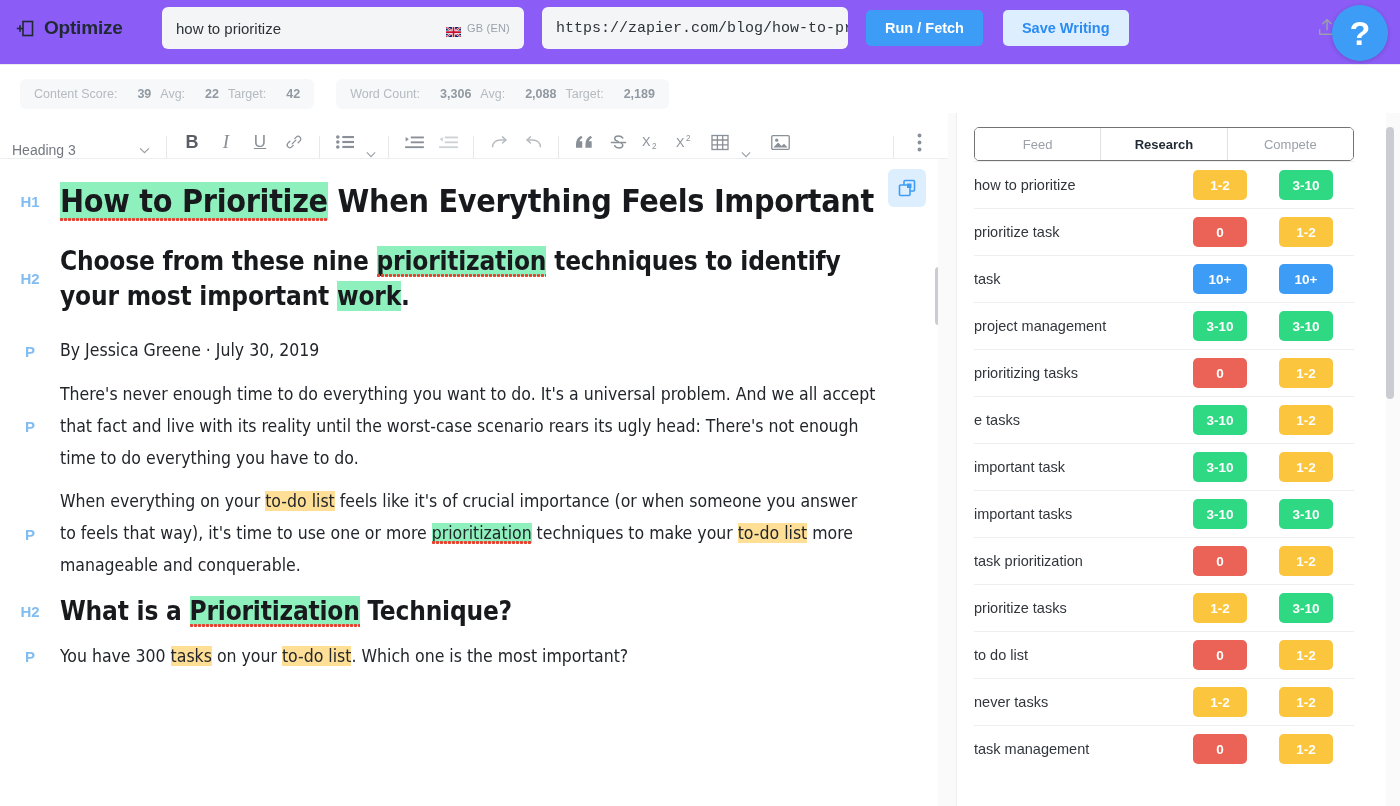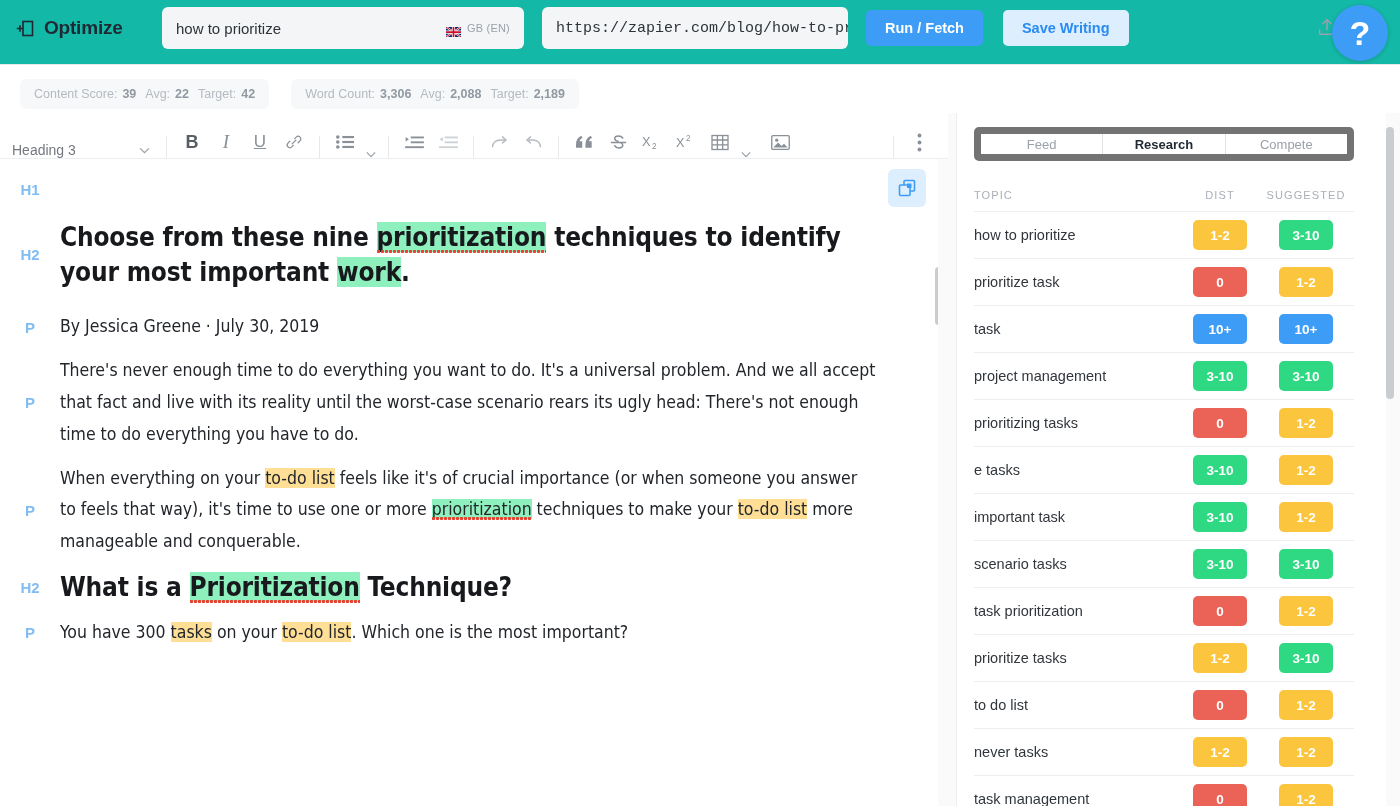--- a/index.html
+++ b/index.html
@@ -6,21 +6,21 @@
   html, body {
     width: 1400px; height: 806px;
     font-family: "Liberation Sans", sans-serif;
     background: #ffffff; overflow: hidden;
   }
   .app { width: 1400px; height: 806px; position: relative; background: #fff; }
 
   
   .header {
     height: 65px; display: flex; align-items: center;
-    padding: 0 0 8px 16px; background: #14b8a6;
+    padding: 0 0 8px 16px; background: #8b5cf6;
     border-bottom: 1px solid #e8eaed; position: relative;
   }
   .logo-wrap { display: flex; align-items: center; gap: 9px; width: 140px; }
   .logo-icon { width: 19px; height: 19px; position: relative; display:block; }
   .logo-title { font-size: 19px; font-weight: bold; color: #1f2933; letter-spacing: -0.2px; }
 
   .kw-field {
     width: 362px; height: 42px; background: #f4f5f6; border-radius: 6px;
     display: flex; align-items: center; padding: 0 14px; margin-left: 6px;
   }
@@ -57,21 +57,21 @@
   }
 
   
   .metrics { display: flex; gap: 22px; padding: 14px 0 0 20px; height: 48px; }
   .pill {
     background: #f7f8f9; border-radius: 6px; height: 30px;
     display: flex; align-items: center; gap: 9px; padding: 0 14px;
     font-size: 12.5px; color: #b4bac0; white-space: nowrap;
   }
   .pill b { color: #9099a2; font-weight: bold; }
-  .pill span.grp { display: inline-flex; gap: 5px; }
+  .pill span.grp { display: inline-flex; gap: 20px; }
 
   
   .body-row { display: flex; height: 741px; }
   .editor-col { width: 948px; position: relative; }
   .side-col { width: 452px; position: relative; background: #fafafa; }
 
   
   .toolbar {
     height: 46px; display: flex; align-items: flex-end;
     border-bottom: 1px solid #eceef0; padding: 0 12px 0 8px;
@@ -134,21 +134,21 @@
   }
   .ed-scroll {
     position: absolute; right: 6px; top: 108px; width: 7px; height: 58px;
     background: #c9cdd1; border-radius: 4px; cursor: pointer;
   }
   .col-div { position: absolute; top: 0; bottom: 0; right: 0; width: 10px; background: #fafafa; }
 
   
   .tabs {
     margin: 14px 32px 0 18px; height: 34px; display: flex;
-    border: 7px solid #737373; border-radius: 5px; overflow: hidden; background: #fff;
+    border: 1px solid #737373; border-radius: 5px; overflow: hidden; background: #fff;
   }
   .tab {
     flex: 1; display: flex; align-items: center; justify-content: center;
     font-size: 13px; color: #9aa1a8; cursor: pointer; background: #fff;
     border-right: 1px solid #dfe2e5;
   }
   .tab:last-child { border-right: none; }
   .tab.active { color: #1f2933; font-weight: bold; }
 
   .tbl { margin: 0 32px 0 18px; }
@@ -396,20 +396,21 @@
         <div class="copy-fab">
           <svg width="20" height="20" viewBox="0 0 20 20" fill="none" stroke="#3d9df6" stroke-width="1.6">
               <rect x="7" y="2.5" width="10.5" height="10.5" rx="1"></rect>
               <rect x="2.5" y="7" width="10.5" height="10.5" rx="1" fill="#ddeeff"></rect>
               <rect x="10" y="5.5" width="4.5" height="4.5" fill="#3d9df6" stroke="none"></rect>
             </svg>
         </div>
         <div id="doc-blocks">
             <div class="blk">
               <div class="blk-tag">H1</div>
+              <div class="blk-body h1"><span class="hl-green sp">How to Prioritize</span><span> When Everything Feels Important</span></div>
             </div>
             <div class="gap-md"></div>
             <div class="blk">
               <div class="blk-tag">H2</div>
               <div class="blk-body h2"><span>Choose from these nine </span><span class="hl-green sp">prioritization</span><span> techniques to identify your most important </span><span class="hl-green">work</span><span>.</span></div>
             </div>
             <div class="gap-md"></div>
             <div class="blk">
               <div class="blk-tag">P</div>
               <div class="blk-body p"><span>By Jessica Greene · July 30, 2019</span></div>
@@ -442,25 +443,20 @@
 
     <div class="side-col">
       <div class="side-inner">
         <div class="side-left-line"></div>
         <div class="tabs" id="side-tabs">
             <div class="tab">Feed</div>
             <div class="tab active">Research</div>
             <div class="tab">Compete</div>
           </div>
         <div class="tbl">
-          <div class="thead">
-            <div class="th-topic">TOPIC</div>
-            <div class="th-dist">DIST</div>
-            <div class="th-sugg">SUGGESTED</div>
-          </div>
           <div id="tbody">
               <div class="trow">
                 <div class="td-topic">how to prioritize</div>
                 <div class="td-badge">
                   <div class="badge b-yellow">1-2</div>
                 </div>
                 <div class="td-badge sugg">
                   <div class="badge b-green">3-10</div>
                 </div>
               </div>
@@ -512,21 +508,21 @@
               <div class="trow">
                 <div class="td-topic">important task</div>
                 <div class="td-badge">
                   <div class="badge b-green">3-10</div>
                 </div>
                 <div class="td-badge sugg">
                   <div class="badge b-yellow">1-2</div>
                 </div>
               </div>
               <div class="trow">
-                <div class="td-topic">scenario tasks</div>
+                <div class="td-topic">important tasks</div>
                 <div class="td-badge">
                   <div class="badge b-green">3-10</div>
                 </div>
                 <div class="td-badge sugg">
                   <div class="badge b-green">3-10</div>
                 </div>
               </div>
               <div class="trow">
                 <div class="td-topic">task prioritization</div>
                 <div class="td-badge">

